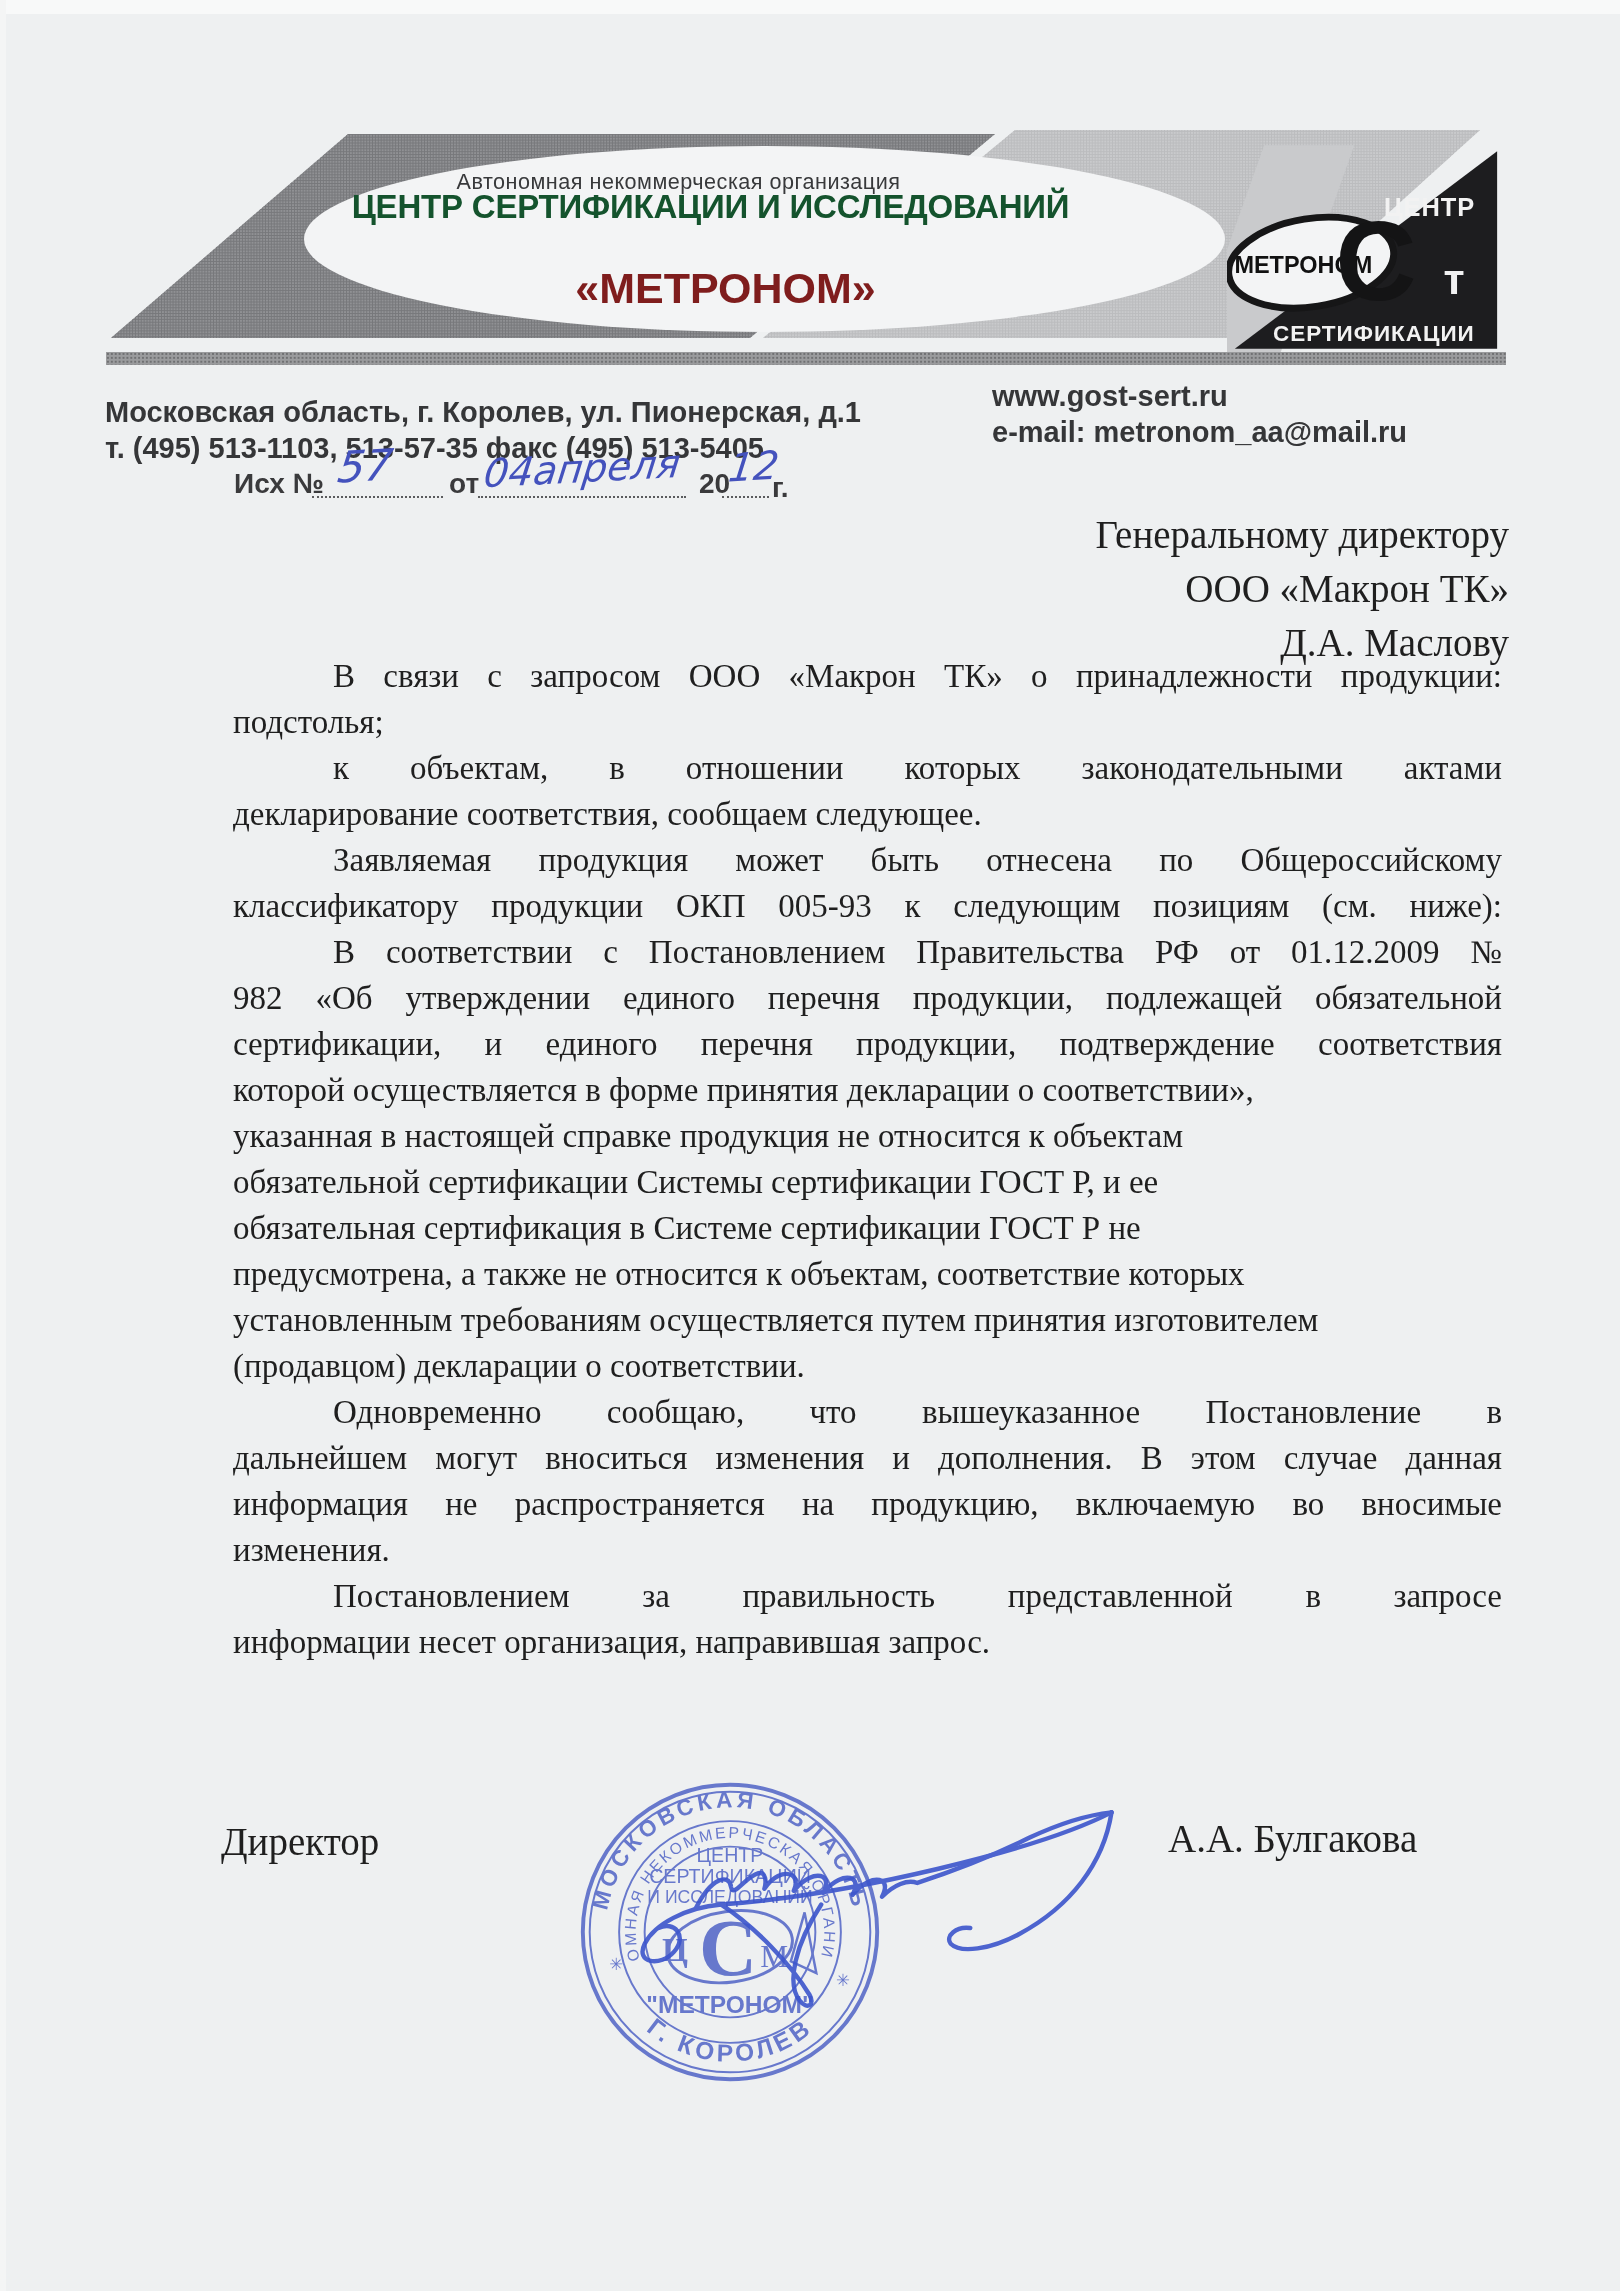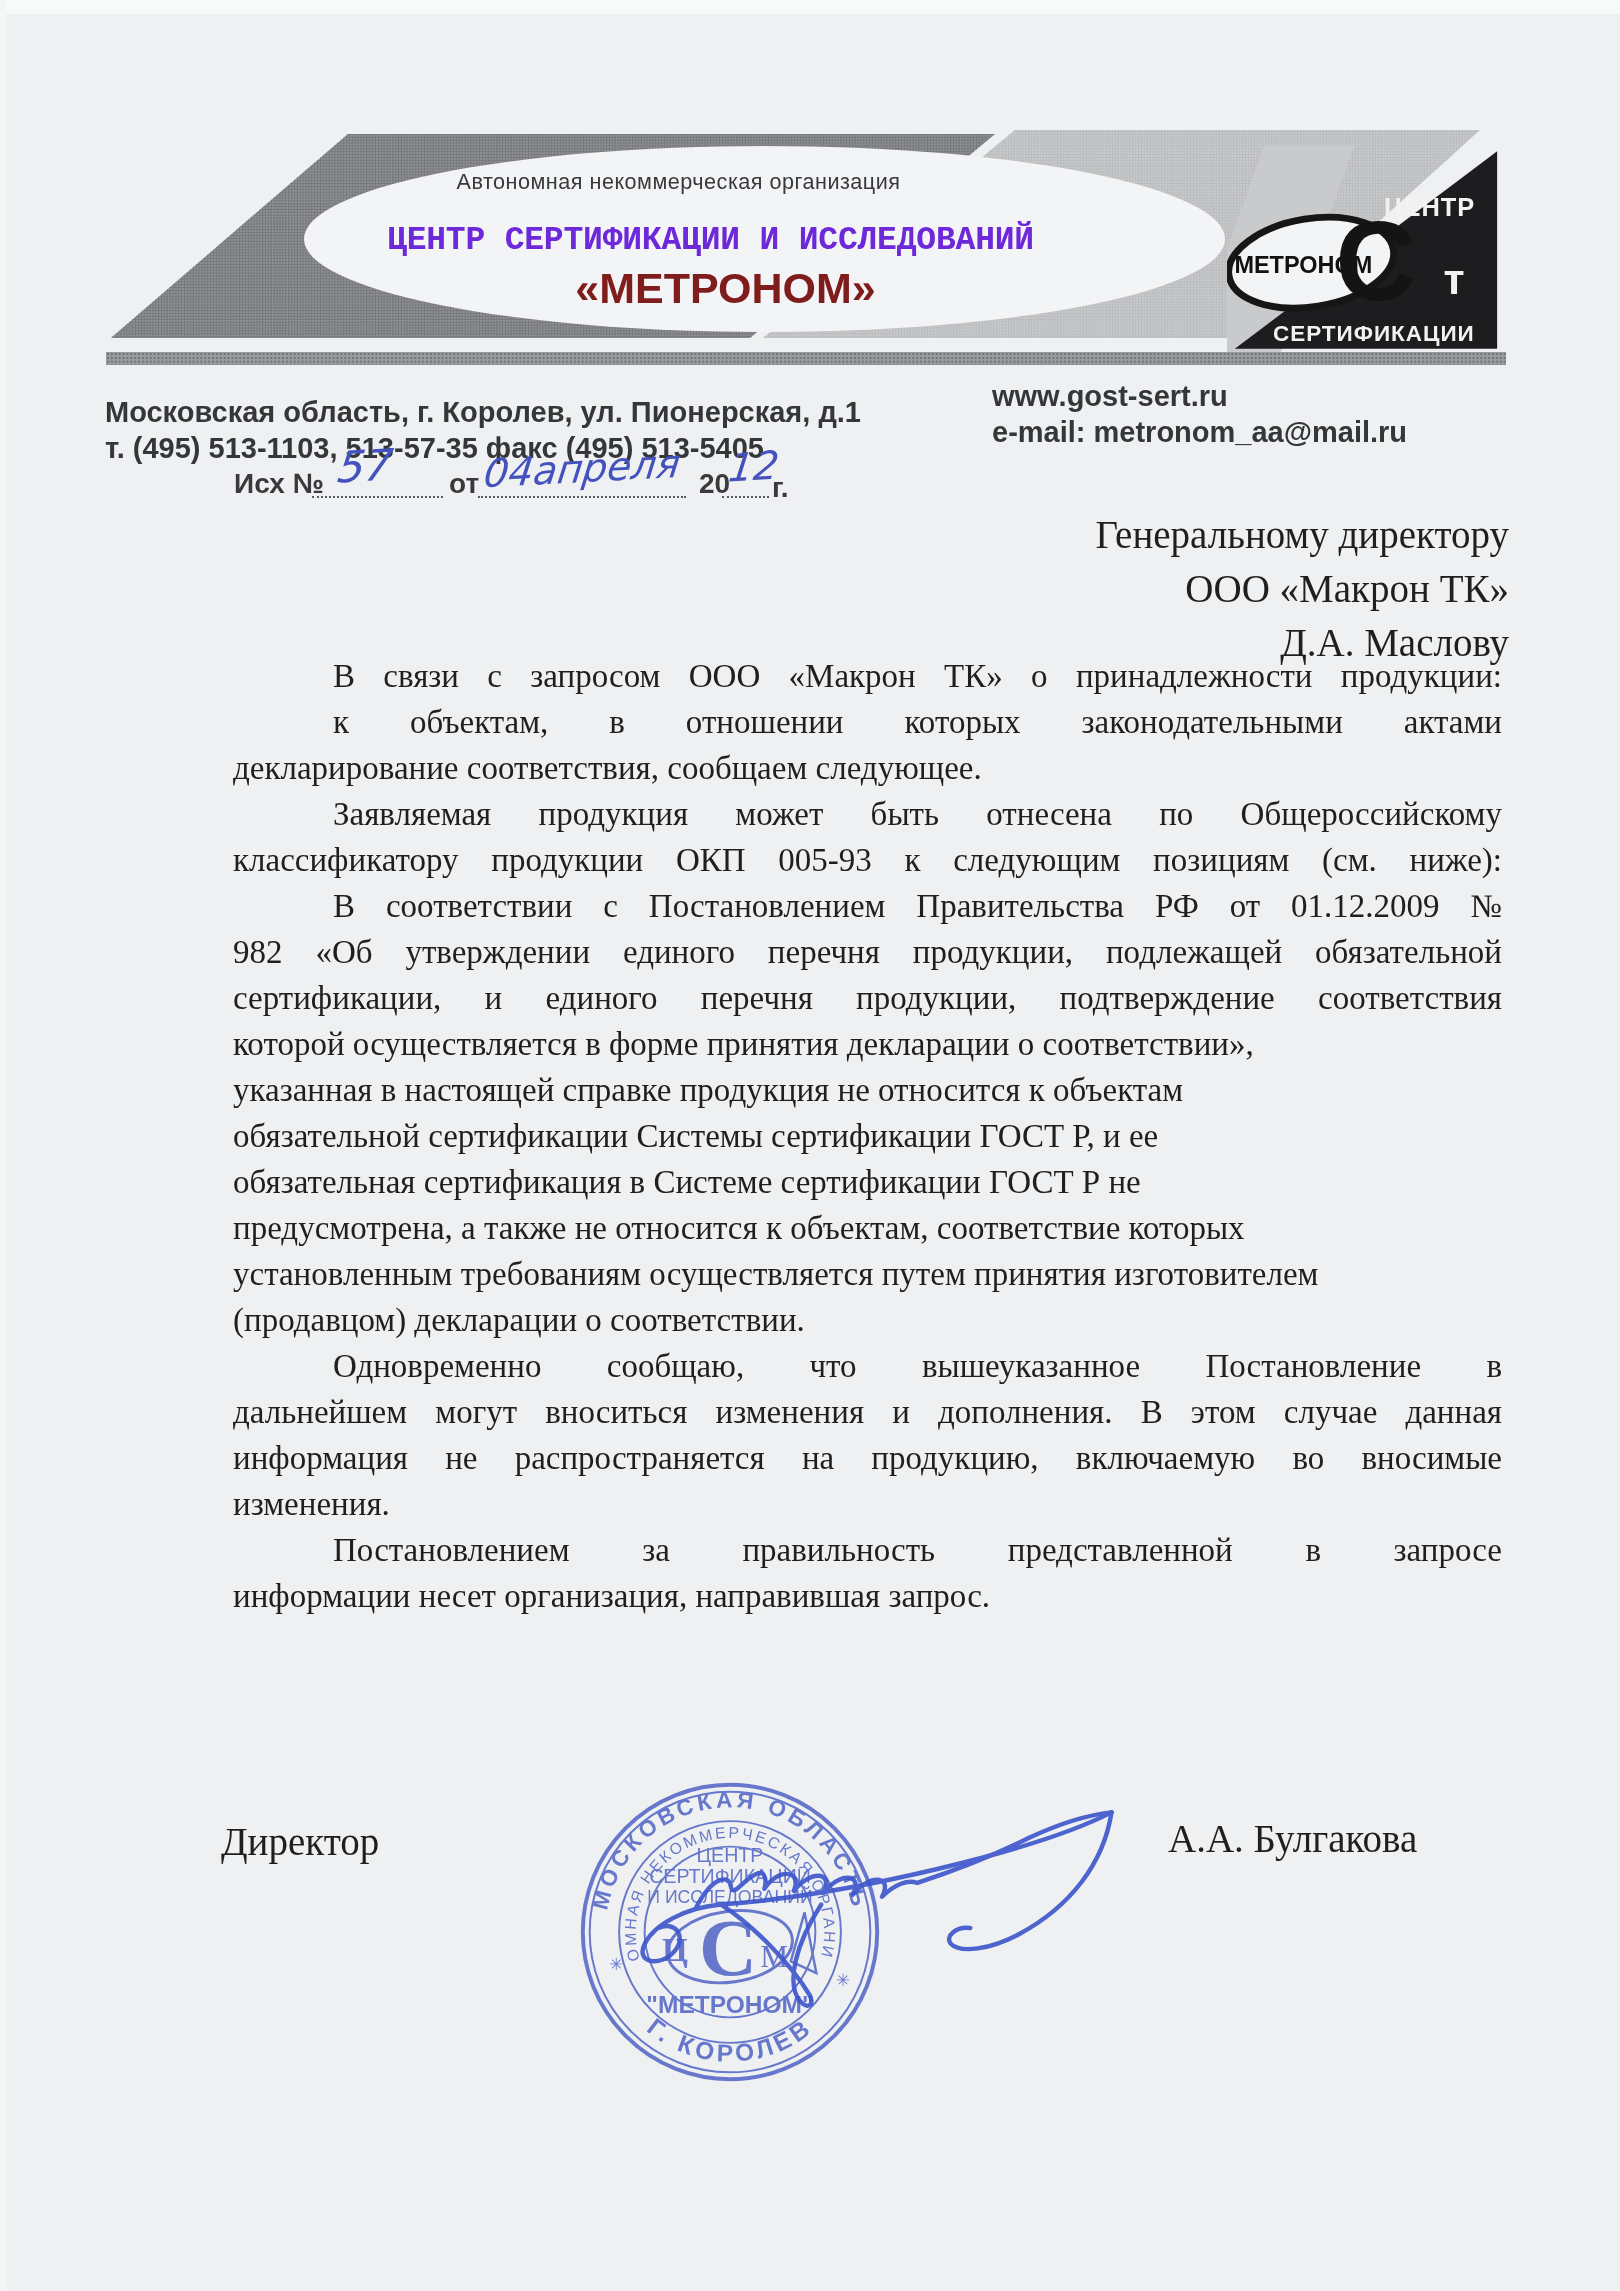--- a/index.html
+++ b/index.html
@@ -29,23 +29,23 @@
   .hdr-ellipse{
     position:absolute;left:196px;top:15.7px;width:921px;height:186px;
     background:#f3f4f5;border-radius:50%;
   }
   .hdr-ellipse .l1{
     position:absolute;left:0;top:23.5px;width:100%;text-align:center;
     transform:translateX(-86px);
     font-family:"Liberation Sans",sans-serif;font-size:21.6px;color:#38393b;letter-spacing:0.5px;
   }
   .hdr-ellipse .l2{
-    position:absolute;left:0;top:76px;width:100%;text-align:center;
+    position:absolute;left:0;top:42px;width:100%;text-align:center;
     transform:translateX(-54px);
-    font-family:Liberation Mono, monospace;font-weight:bold;font-size:33px;color:#6d28d9;letter-spacing:-0.2px;
+    font-family:Liberation Sans, sans-serif;font-weight:bold;font-size:33px;color:#14532d;letter-spacing:-0.2px;
   }
   .hdr-ellipse .l3{
     position:absolute;left:0;top:118px;width:100%;text-align:center;
     transform:translateX(-39px);
     font-family:"Liberation Sans",sans-serif;font-weight:bold;font-size:43px;color:#7f1d1d;
   }
   .badge{position:absolute;left:1119px;top:14.7px;width:276px;height:210px;}
   .badge svg{display:block;}
   .badge text{font-family:"Liberation Sans",sans-serif;font-weight:bold;}
 
@@ -145,20 +145,21 @@
   </div>
 
   <div class="recipient">
     <div>Генеральному директору</div>
     <div>ООО «Макрон ТК»</div>
     <div>Д.А. Маслову</div>
   </div>
 
   <div class="body">
     <div class="bline ind j">В связи с запросом ООО «Макрон ТК» о принадлежности продукции:</div>
+    <div class="bline">подстолья;</div>
     <div class="bline ind j">к объектам, в отношении которых законодательными актами</div>
     <div class="bline">декларирование соответствия, сообщаем следующее.</div>
     <div class="bline ind j">Заявляемая продукция может быть отнесена по Общероссийскому</div>
     <div class="bline j">классификатору продукции ОКП 005-93 к следующим позициям (см. ниже):</div>
     <div class="bline ind j">В соответствии с Постановлением Правительства РФ от 01.12.2009 №</div>
     <div class="bline j">982 «Об утверждении единого перечня продукции, подлежащей обязательной</div>
     <div class="bline j">сертификации, и единого перечня продукции, подтверждение соответствия</div>
     <div class="bline">которой осуществляется в форме принятия декларации о соответствии»,</div>
     <div class="bline">указанная в настоящей справке продукция не относится к объектам</div>
     <div class="bline">обязательной сертификации Системы сертификации ГОСТ Р, и ее</div>

